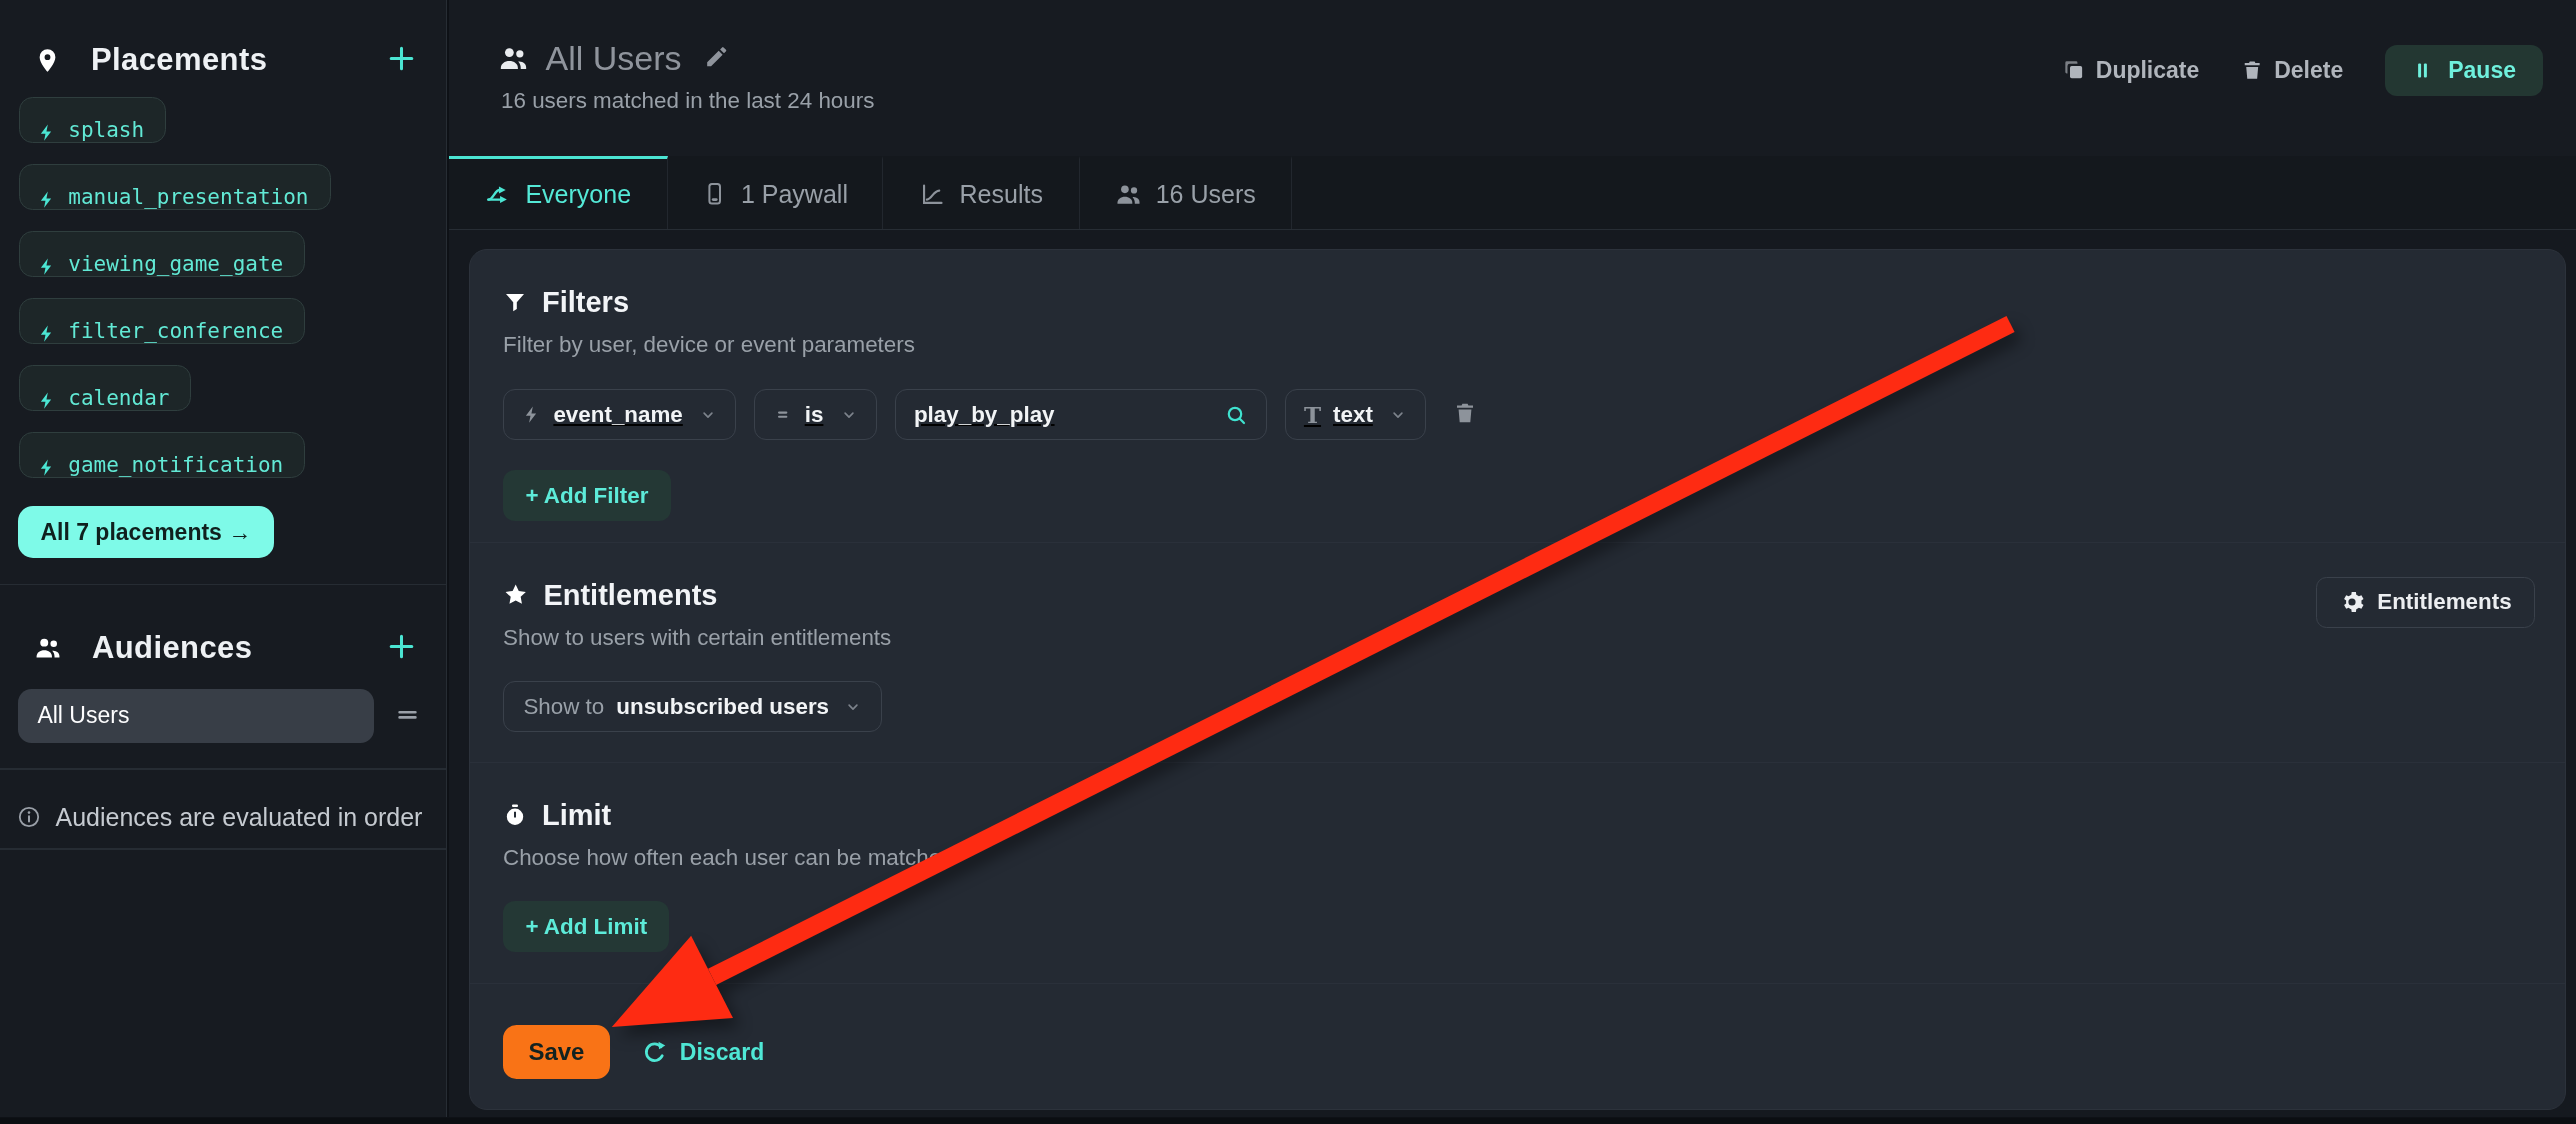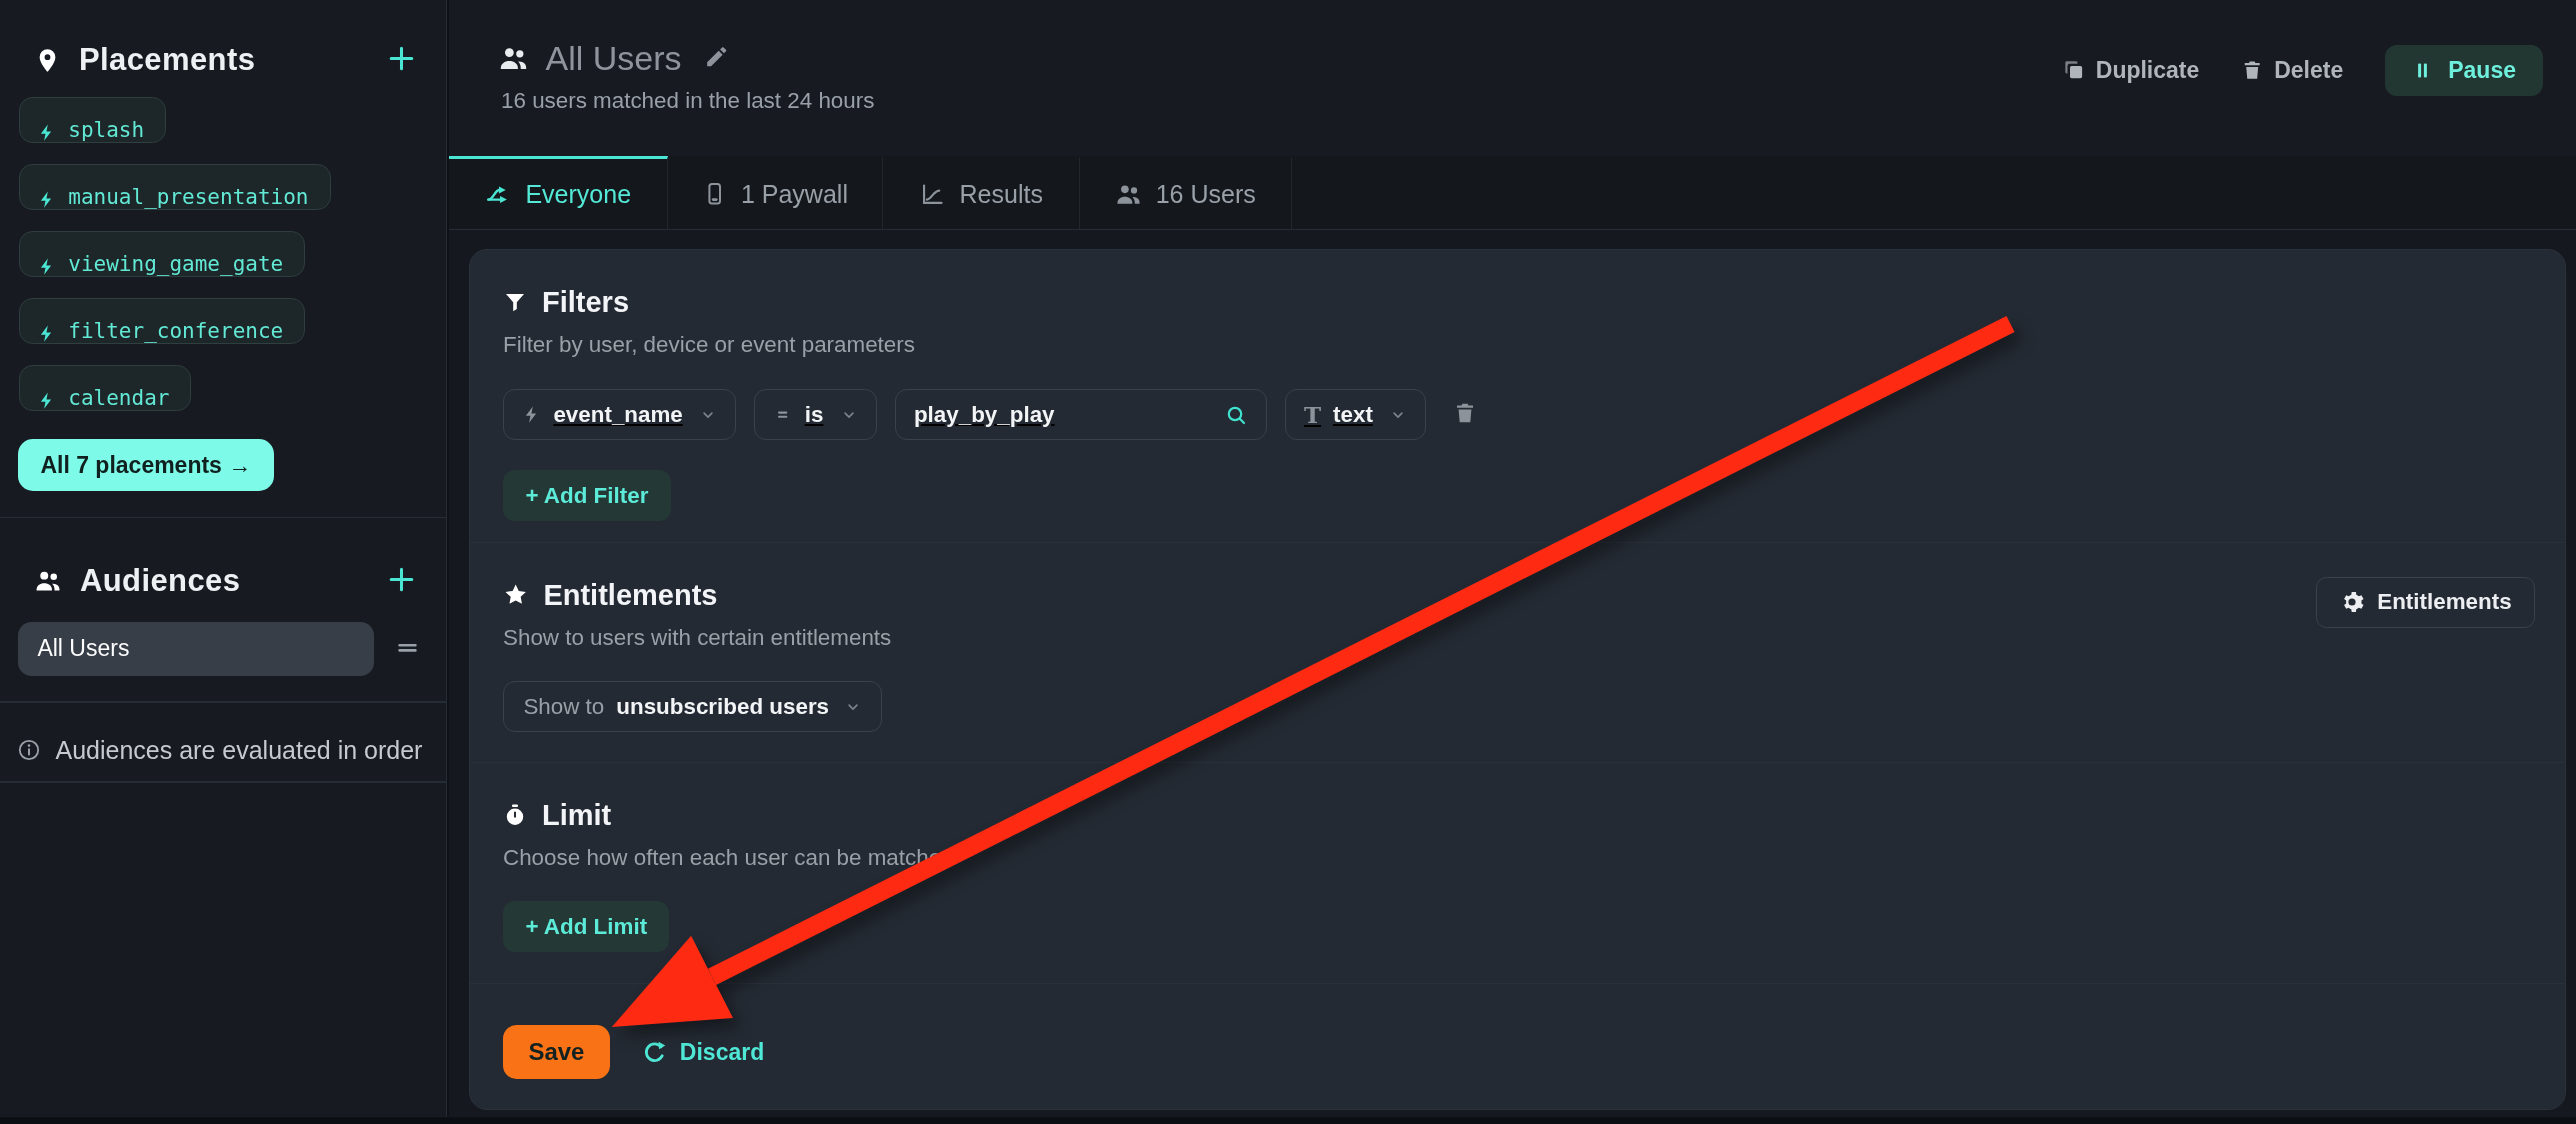--- a/index.html
+++ b/index.html
@@ -4,21 +4,21 @@
 <style>
   html,body{margin:0;padding:0;background:#0b0e12;}
   .app{position:relative;width:2576px;height:1125px;overflow:hidden;
        font-family:"Liberation Sans",sans-serif;background:#0e1116;}
   .icon,.icon svg{display:block;}
   button{font-family:inherit;cursor:pointer;}
 
   
   .sidebar{position:absolute;left:0;top:0;width:447px;height:1117px;
            background:#171b21;border-right:1.5px solid #272d34;box-sizing:border-box;}
-  .side-head{display:flex;align-items:center;gap:18px;padding:42px 28px 0 34px;}
+  .side-head{display:flex;align-items:center;gap:30px;padding:42px 28px 0 34px;}
   .side-head.audiences{padding-top:45px;}
   .side-title{flex:1;font-size:31px;font-weight:700;color:#eef1f4;letter-spacing:0.4px;}
   .plus-btn{background:none;border:none;padding:0;color:#4be5d3;}
   .pill-list{padding:19.4px 18px 0 19.4px;display:flex;flex-direction:column;align-items:flex-start;gap:21px;}
   .pill{box-sizing:border-box;height:46px;display:inline-flex;align-items:flex-end;gap:12px;
         padding:0 21px 0 16.5px;background:#1d2628;border:1.5px solid #2f3e3e;border-radius:13.5px;
         color:#62e9d5;font-family:"DejaVu Sans Mono",monospace;font-size:21px;}
   .pill .icon{color:#4be5d3;}
   .all-btn{margin:28px 0 0 18px;height:52px;border:none;display:inline-flex;align-items:center;
            padding:0 22.4px;background:#7efae8;color:#10201e;border-radius:15px;
@@ -233,20 +233,28 @@
           </span>
         <span>filter_conference</span>
       </div>
       <div class="pill">
         <span class="icon">
             <svg width="19.4" height="19.4" viewBox="0 0 26 26">
               <use href="#i-bolt"></use>
             </svg>
           </span>
         <span>calendar</span>
+      </div>
+      <div class="pill">
+        <span class="icon">
+            <svg width="19.4" height="19.4" viewBox="0 0 26 26">
+              <use href="#i-bolt"></use>
+            </svg>
+          </span>
+        <span>game_notification</span>
       </div>
     </div>
 
     <button class="all-btn">All 7 placements →</button>
 
     <div class="side-divider"></div>
 
     <div class="side-head audiences">
       <span class="icon" style="color:#fff">
           <svg width="28" height="28" viewBox="0 0 38 38">

